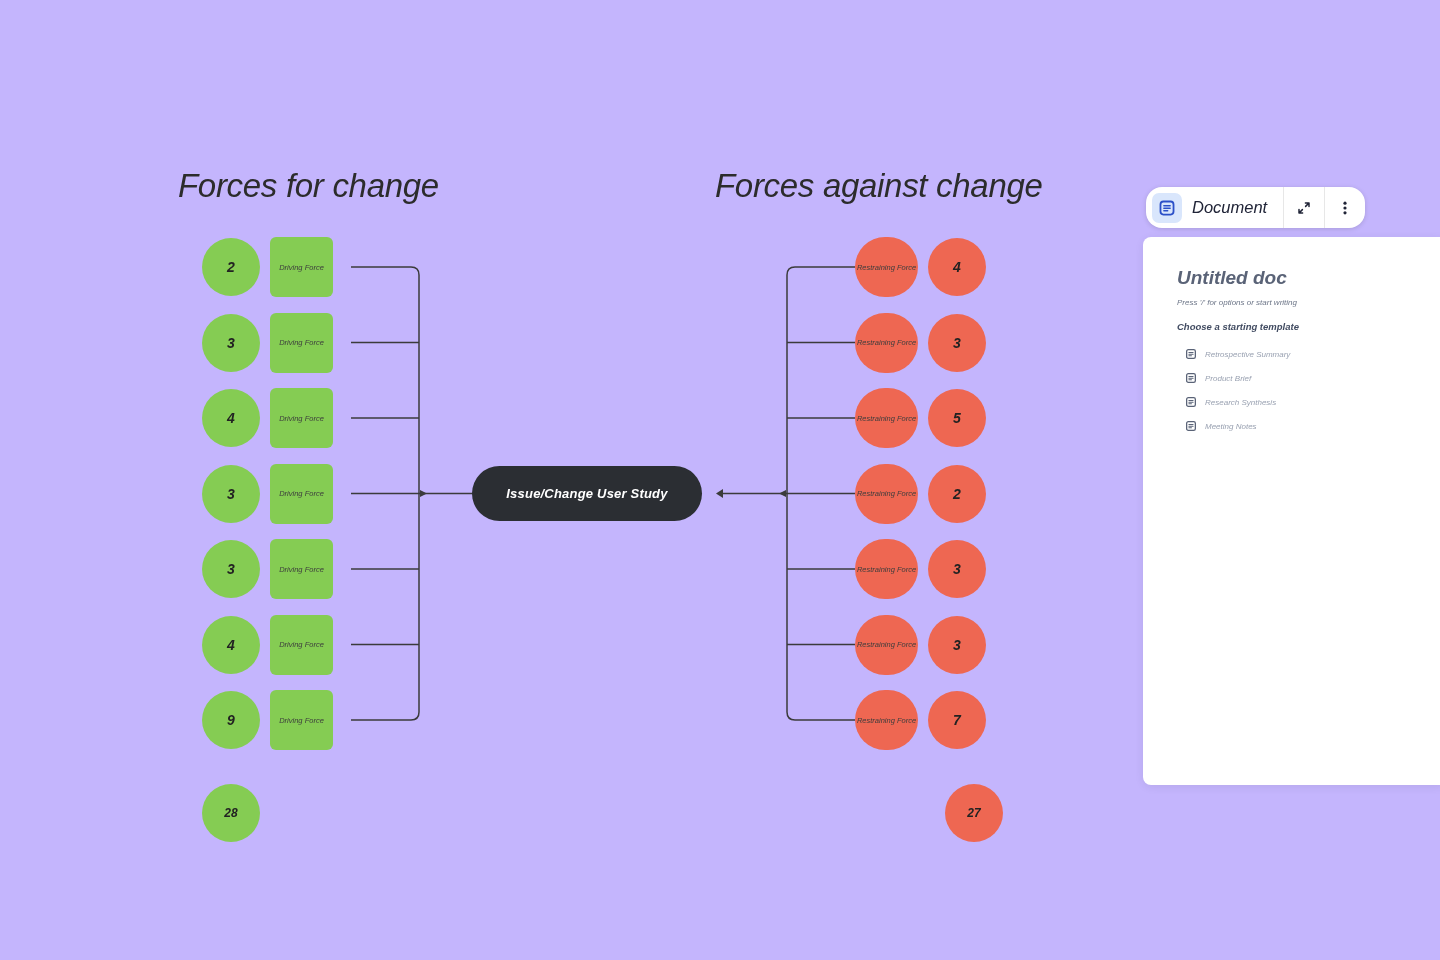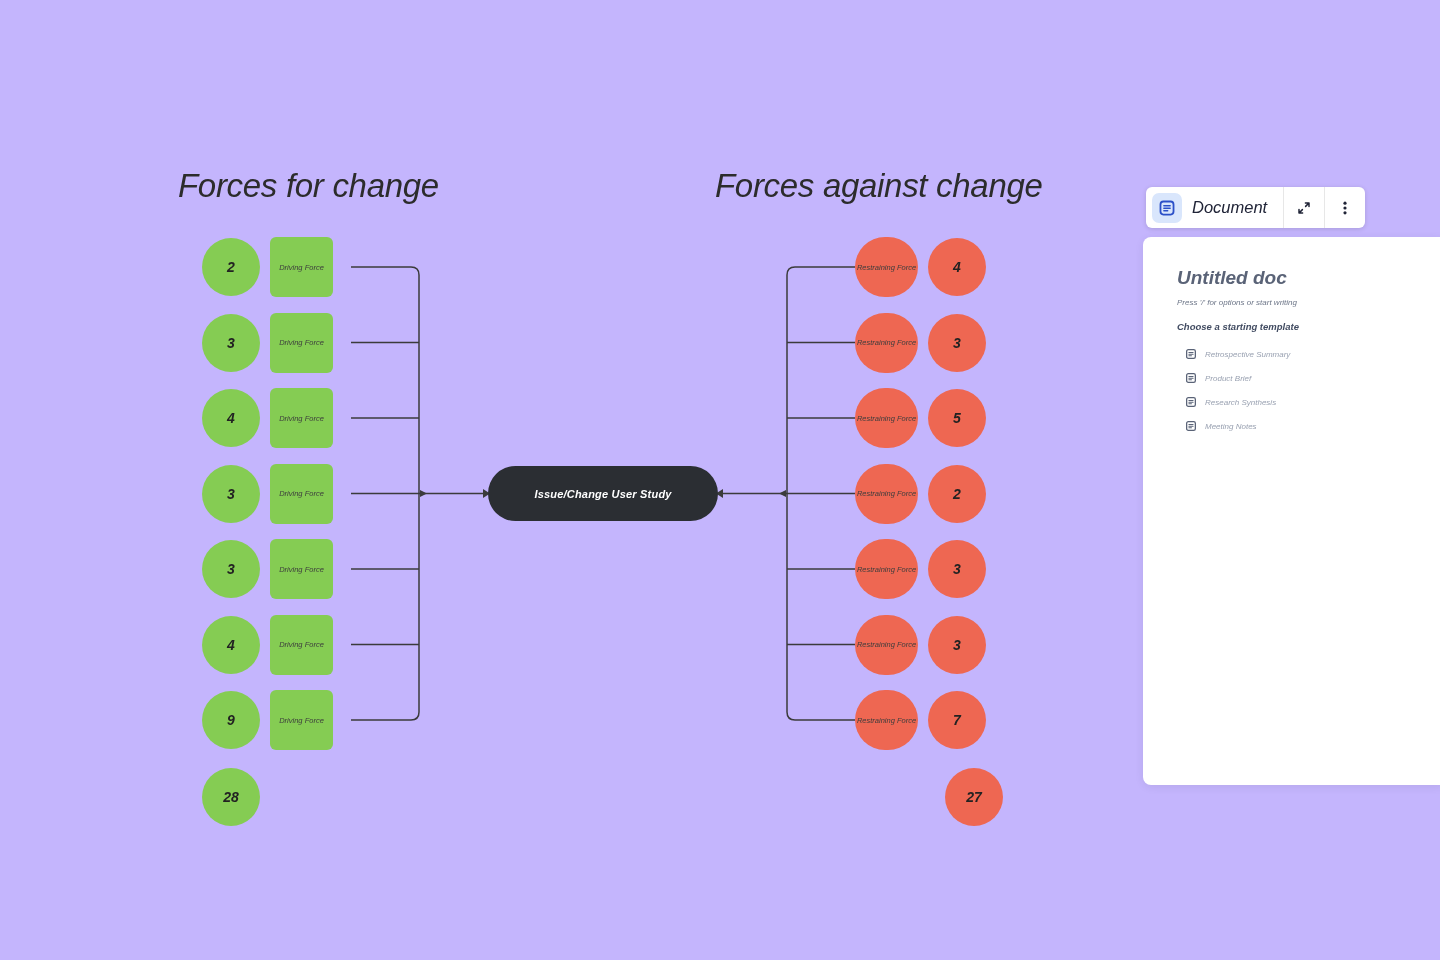--- a/index.html
+++ b/index.html
@@ -43,40 +43,40 @@
   .card {
     width:63px; height:60px; border-radius:6px;
     display:flex; align-items:center; justify-content:center;
     font-size:7.5px; color:#3c3c3c; text-align:center;
     flex:0 0 auto;
   }
   .green { background:#85cc53; }
   .red   { background:#ee6752;border-radius:30px; }
 
   .total {
-    position:absolute; top:768px;
+    position:absolute; top:784px;
     width:58px; height:58px; border-radius:50%;
     display:flex; align-items:center; justify-content:center;
-    font-size:14px; font-weight:bold; color:#222;
+    font-size:12px; font-weight:bold; color:#222;
   }
   .total.left  { left:202px; }
   .total.right { left:945px; }
 
   
   .center-pill {
-    position:absolute; left:488px; top:466px; width:230px; height:55px;
+    position:absolute; left:472px; top:466px; width:230px; height:55px;
     border-radius:28px; background:#2b2e33;
     display:flex; align-items:center; justify-content:center;
-    color:#ffffff; font-size:11px; font-weight:bold; letter-spacing:0.2px;
+    color:#ffffff; font-size:13px; font-weight:bold; letter-spacing:0.2px;
   }
 
   
   .doc-toolbar {
     position:absolute; left:1146px; top:187px; height:41px;
-    background:#ffffff; border-radius:6px;
+    background:#ffffff; border-radius:16px;
     box-shadow:0 1px 5px rgba(0,0,0,0.14);
     display:flex; align-items:stretch;
   }
   .tb-main { display:flex; align-items:center; gap:10px; padding:0 16px 0 6px; cursor:pointer; }
   .doc-chip {
     width:30px; height:30px; border-radius:7px; background:#d9e6fc;
     display:flex; align-items:center; justify-content:center; color:#2c50c8;
   }
   .tb-label { font-size:16.5px; color:#202437; }
   .tb-divider { width:1px; background:#e7e7e7; }

